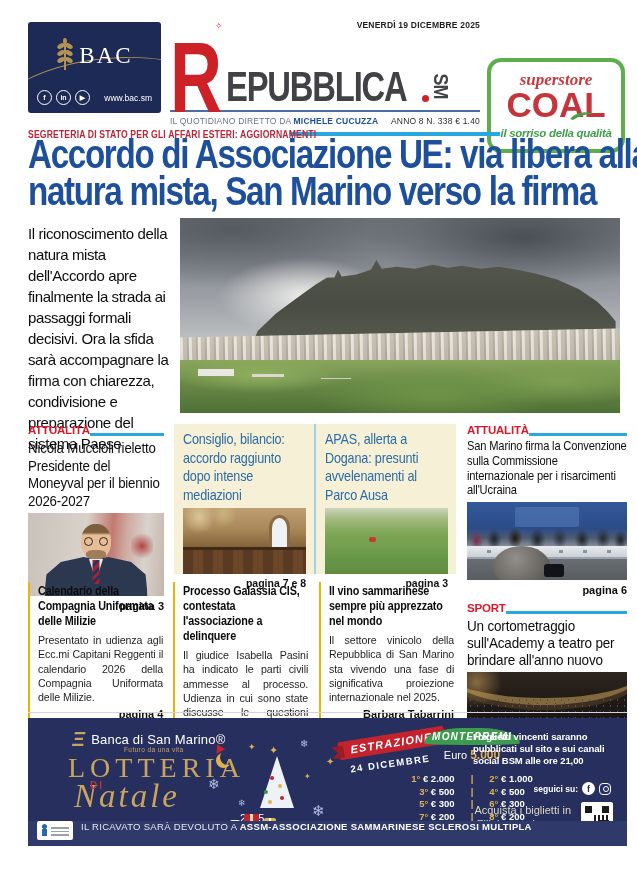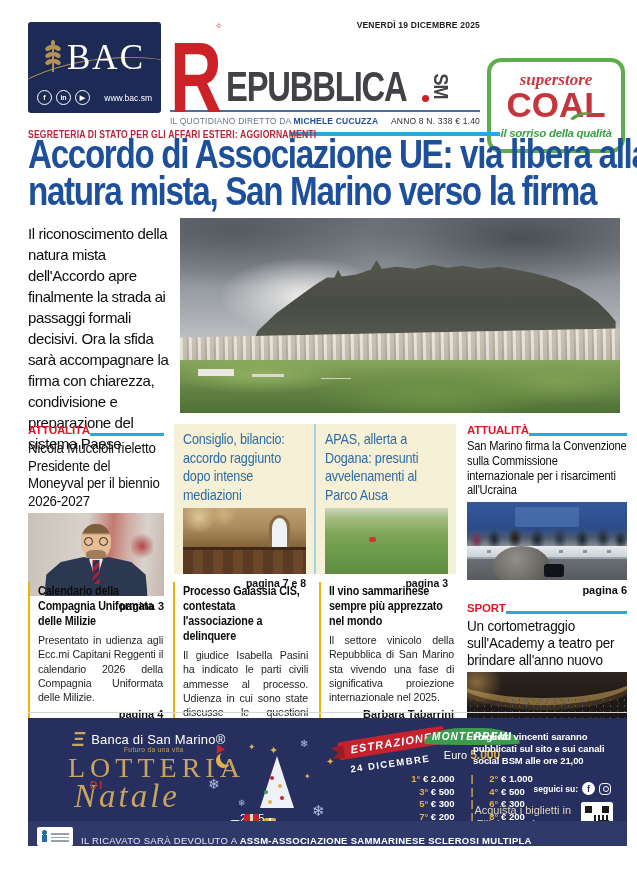--- a/index.html
+++ b/index.html
@@ -3,21 +3,21 @@
 <meta charset="utf-8">
 <style>
   html,body{margin:0;padding:0;background:#e9e9e9;}
   .page{position:relative;width:637px;height:878px;background:#fff;margin:0 auto;
         font-family:"Liberation Sans",sans-serif;overflow:hidden;color:#111;}
   
   .bac{position:absolute;left:28px;top:22px;width:133px;height:91px;background:#1d2a55;border-radius:3px;overflow:hidden;}
   .bac-curve{position:absolute;left:-40px;top:36px;width:240px;height:110px;border-radius:50%;
              border-top:1.5px solid #b39353;transform:rotate(-6deg);}
   .bac-row{position:absolute;left:0;top:16px;width:100%;display:flex;align-items:center;justify-content:center;gap:5px;}
-  .bac-brand{color:#fff;font-family:"Liberation Serif",serif;font-size:35px;letter-spacing:2px;}
+  .bac-brand{color:#fff;font-family:"Liberation Serif",serif;font-size:23px;letter-spacing:2px;}
   .bac-socials{position:absolute;left:9px;bottom:8px;display:flex;gap:4px;}
   .soc{width:13px;height:13px;border:1px solid #fff;border-radius:50%;color:#fff;font-size:7px;font-weight:bold;
        display:flex;align-items:center;justify-content:center;}
   .bac-url{position:absolute;right:9px;bottom:10px;color:#fff;font-size:8.5px;}
   .masthead{position:absolute;left:170px;top:20px;width:310px;}
   .mh-date{text-align:right;font-size:8.5px;font-weight:bold;color:#1d1d1f;letter-spacing:.2px;}
   .mh-logo{position:relative;height:74px;margin-top:0;display:flex;align-items:flex-end;}
   .logo-rwrap{position:relative;width:56px;height:74px;flex:0 0 auto;}
   .logo-r{position:absolute;left:0;bottom:-14px;font-size:100px;font-weight:bold;color:#cc2127;
           line-height:0.82;transform:scaleX(0.72);transform-origin:0 100%;}
@@ -226,21 +226,21 @@
   .ig:after{content:"";position:absolute;left:2.5px;top:2.5px;width:4px;height:4px;border:1.2px solid #fff;border-radius:50%;}
   .buy{position:absolute;right:56px;top:86px;width:108px;text-align:right;color:#ded6c2;font-size:11px;line-height:13.5px;}
   .qr{position:absolute;right:14px;top:84px;width:32px;height:32px;background:#fff;border-radius:3px;
       box-shadow:inset 0 0 0 3px #fff;}
   .qr:after{content:"";position:absolute;inset:4px;background:
       linear-gradient(#1a1a1a,#1a1a1a) 0 0/7px 7px no-repeat,
       linear-gradient(#1a1a1a,#1a1a1a) 100% 0/7px 7px no-repeat,
       linear-gradient(#1a1a1a,#1a1a1a) 0 100%/7px 7px no-repeat,
       repeating-linear-gradient(90deg,#1a1a1a 0 2px,transparent 2px 4px) 9px 9px/14px 14px no-repeat,
       repeating-linear-gradient(0deg,#1a1a1a 0 2px,transparent 2px 4px) 14px 14px/10px 10px no-repeat;}
-  .charity{position:absolute;left:0;bottom:0;width:100%;height:25px;background:#2f3a6b;display:flex;align-items:flex-end;}
+  .charity{position:absolute;left:0;bottom:0;width:100%;height:25px;background:#2f3a6b;display:flex;align-items:flex-start;}
   .assm-box{width:36px;height:19px;background:#fff;border-radius:2px;margin-left:9px;position:relative;flex:0 0 auto;}
   .assm-box:before{content:"";position:absolute;left:4px;top:3px;width:7px;height:13px;
       background:radial-gradient(circle 2.5px at 50% 20%,#2a6ba6 90%,transparent),
                  linear-gradient(#2a6ba6,#2a6ba6) 50% 80%/5px 7px no-repeat;}
   .assm-box:after{content:"";position:absolute;left:14px;top:4px;width:18px;height:11px;
       background:repeating-linear-gradient(0deg,#9aa0a8 0 1.5px,transparent 1.5px 3.5px);}
   .charity-text{color:#e8e6f2;font-size:9.5px;margin-left:8px;letter-spacing:.3px;white-space:nowrap;}
   .charity-bold{font-weight:bold;color:#fff;}
 </style>
 </head>

